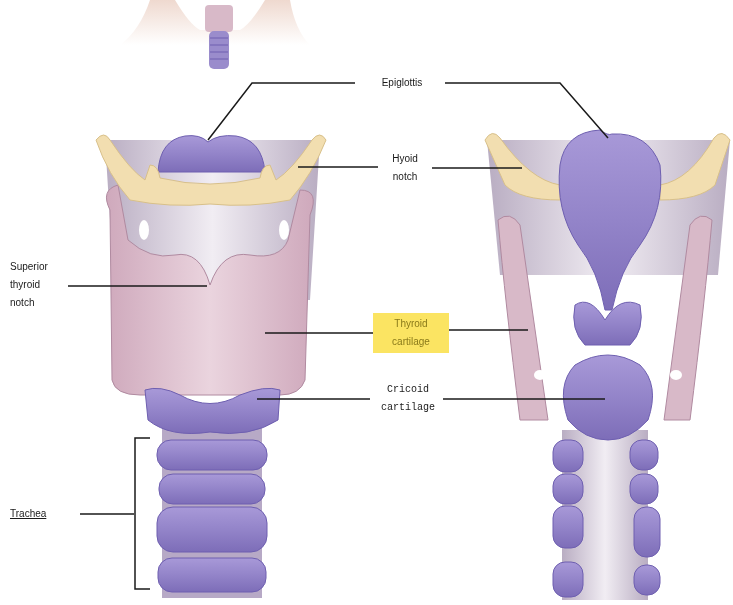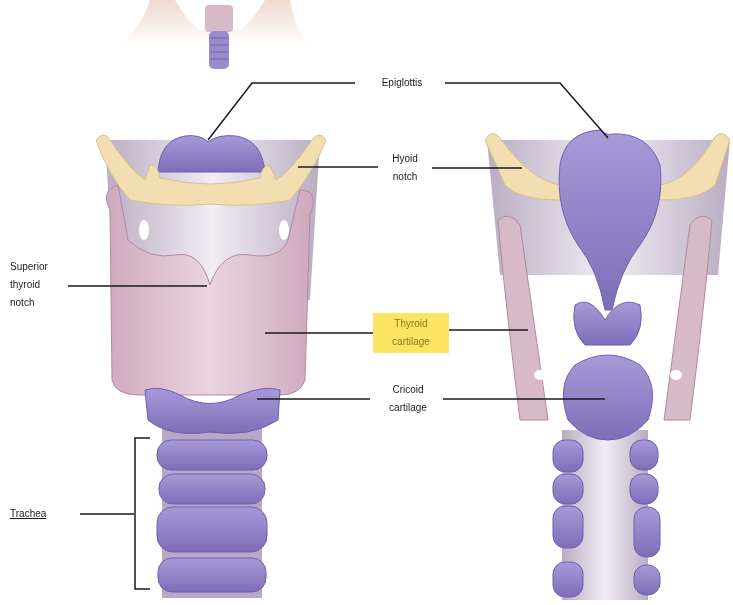--- a/index.html
+++ b/index.html
@@ -119,16 +119,16 @@
 
   
   <div class="label" style="left:360px; top:74px; width:84px;">Epiglottis</div>
   <div class="label" style="left:378px; top:150px; width:54px;">Hyoid
 notch</div>
   <div class="label left" style="left:10px; top:258px; width:70px;">Superior
 thyroid
 notch</div>
   <div class="label highlight" style="left:373px; top:313px; width:68px;">Thyroid
 cartilage</div>
-  <div class="label" style="left:372px; top:381px; width:72px;">Cricoid
+  <div class="label" style="left:372px; top:381px; width:72px;font-family:Liberation Mono, monospace;">Cricoid
 cartilage</div>
   <div class="label left" style="left:10px; top:505px; width:70px;text-decoration:underline;">Trachea</div>
 </div>
 
 </body></html>

